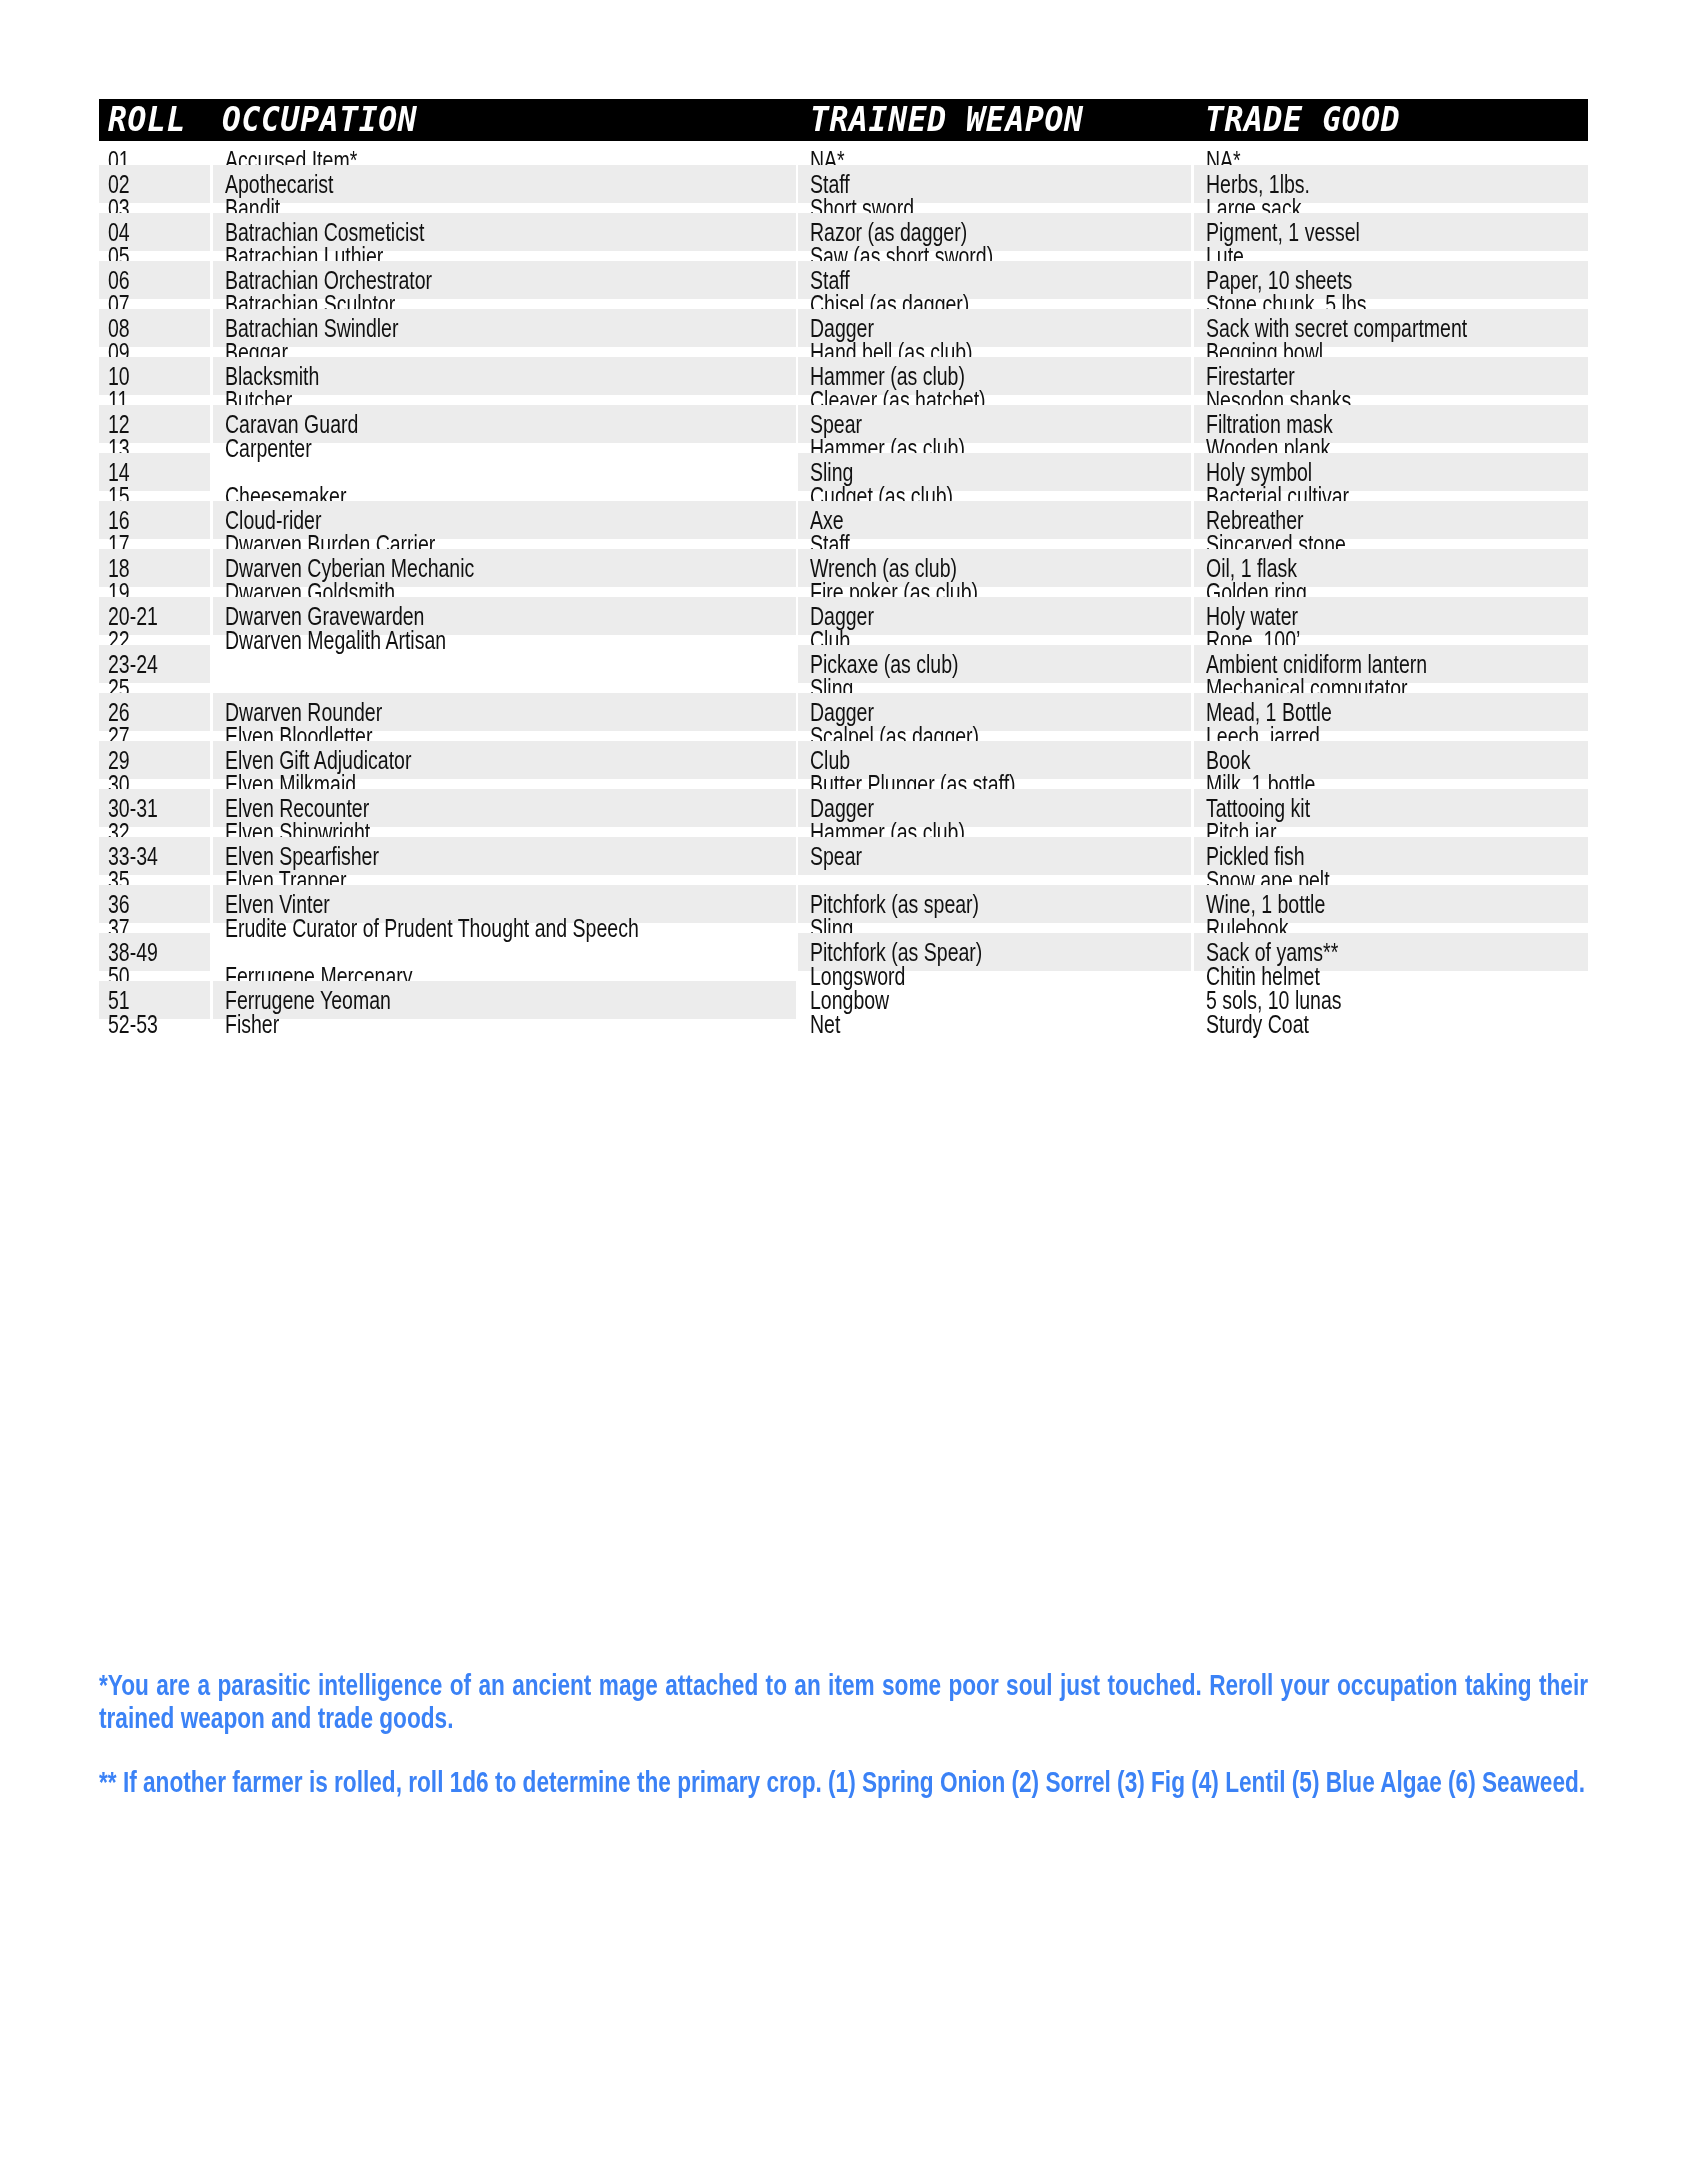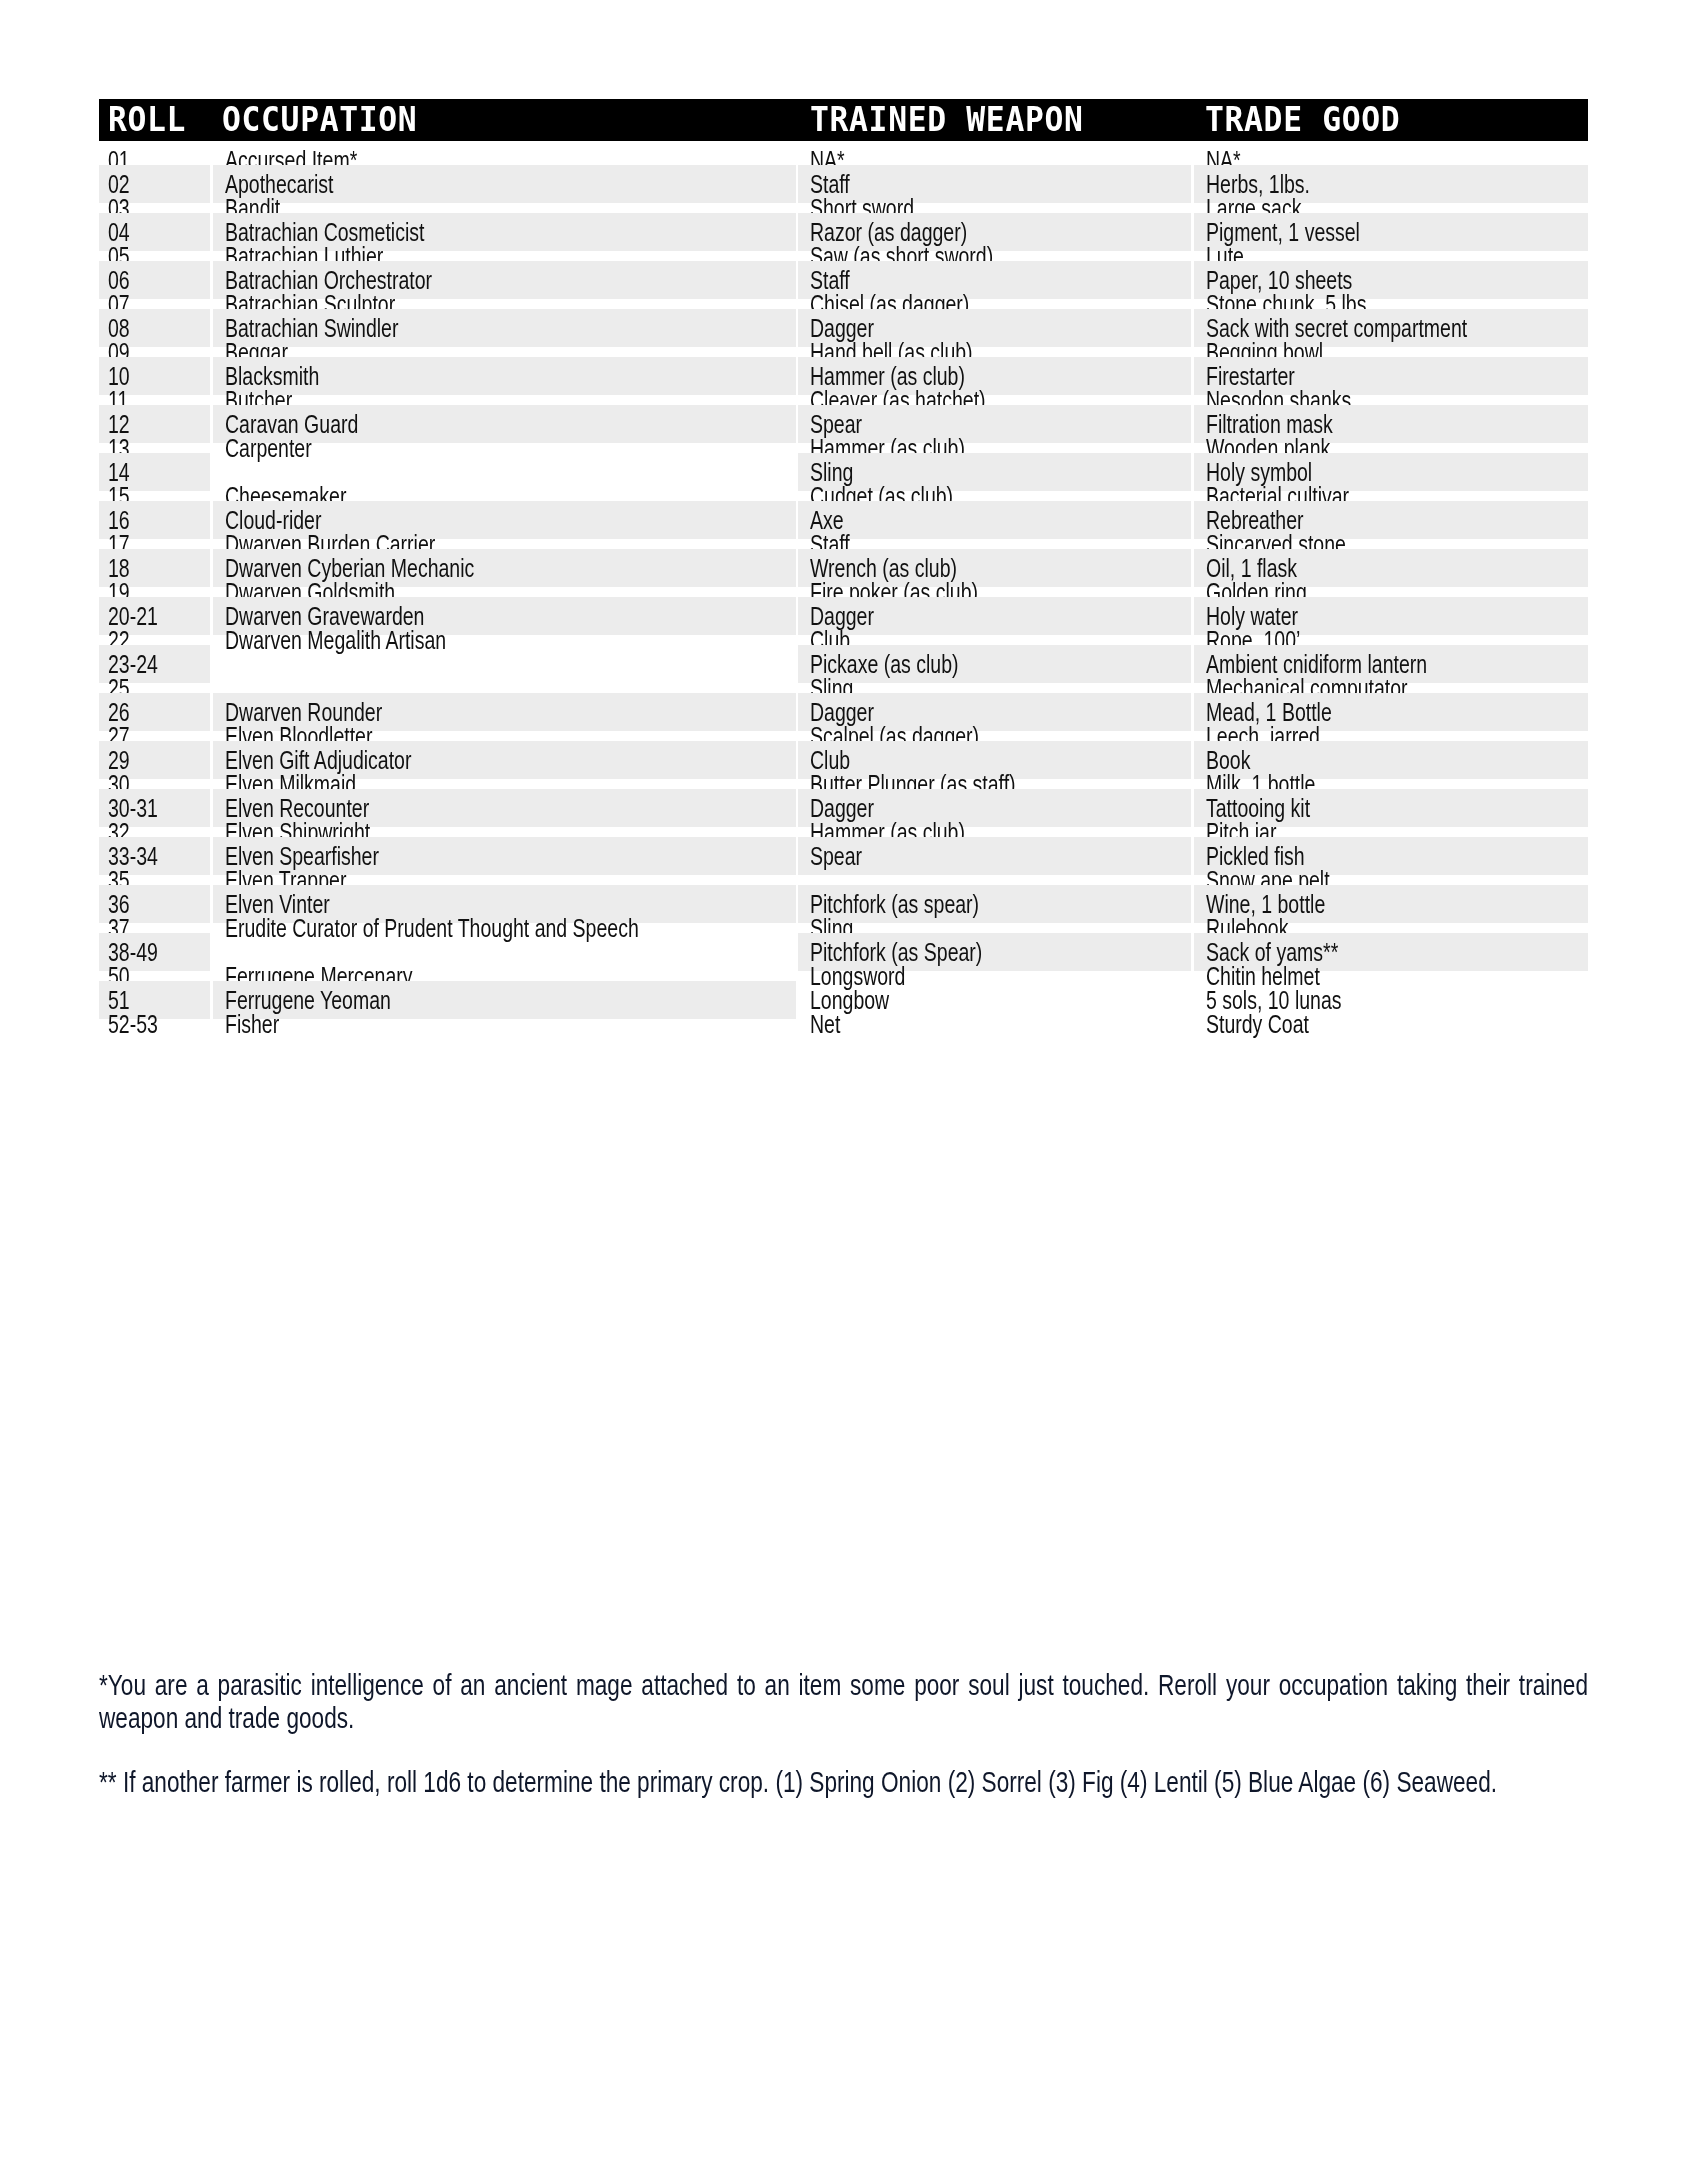--- a/index.html
+++ b/index.html
@@ -1,31 +1,31 @@
 <!DOCTYPE html>
 <html style="font-size:10.6px"><head>
 <meta charset="utf-8">
 <style>
   html, body { margin:0; padding:0; background:#ffffff; }
   body { width:1687px; height:2183px; position:relative; overflow:hidden; color:#111; }
   .page { position:absolute; left:0; top:0; width:1687px; height:2183px; }
   .table { position:absolute; left:99px; top:99px; width:1489px; }
-  .hdr { height:42px; background:#000; position:relative; }
+  .hdr { height:42px; background:#000; position:relative;font-style:italic; }
   .hdr .h { position:absolute; top:4px; color:#fff; font-family:"DejaVu Sans Mono", monospace; font-weight:bold; font-size:33px; line-height:34px; letter-spacing:0.7px; white-space:nowrap; transform:scaleX(0.95); transform-origin:left center; }
   .row { height:24px; position:relative; }
   .cell { position:absolute; top:0; height:38px; }
   .row.shade .cell { background:#ececec; }
   .row.shade-partial .cell.c0, .row.shade-partial .cell.c1 { background:#ececec; }
   .c0 { left:0; width:111px; }
   .c1 { left:114px; width:583px; }
   .c2 { left:699px; width:393px; }
   .c3 { left:1095px; width:394px; }
   .txt { position:absolute; top:4px; left:9.3px; font-family:"Liberation Sans", sans-serif; font-size:25px; line-height:30px; white-space:nowrap; transform:scaleX(0.78); transform-origin:left center; color:#111; }
   .c1 .txt, .c2 .txt, .c3 .txt { left:12px; }
-  .foot { position:absolute; left:99px; width:1489px; font-family:"Liberation Sans", sans-serif; font-size:29px; line-height:33px; color:#0f172a; }
+  .foot { position:absolute; left:99px; width:1489px; font-family:"Liberation Sans", sans-serif; font-size:29px; line-height:33px; color:#3b82f6;font-weight:bold; }
   .foot .inner { display:block; width:1909px; transform:scaleX(0.78); transform-origin:left top; text-align:justify; }
 </style>
 </head>
 <body>
 
 <div class="page">
   <div class="table">
     <div class="hdr">
       <span class="h" style="left:9.3px">ROLL</span>
       <span class="h" style="left:123px">OCCUPATION</span>

